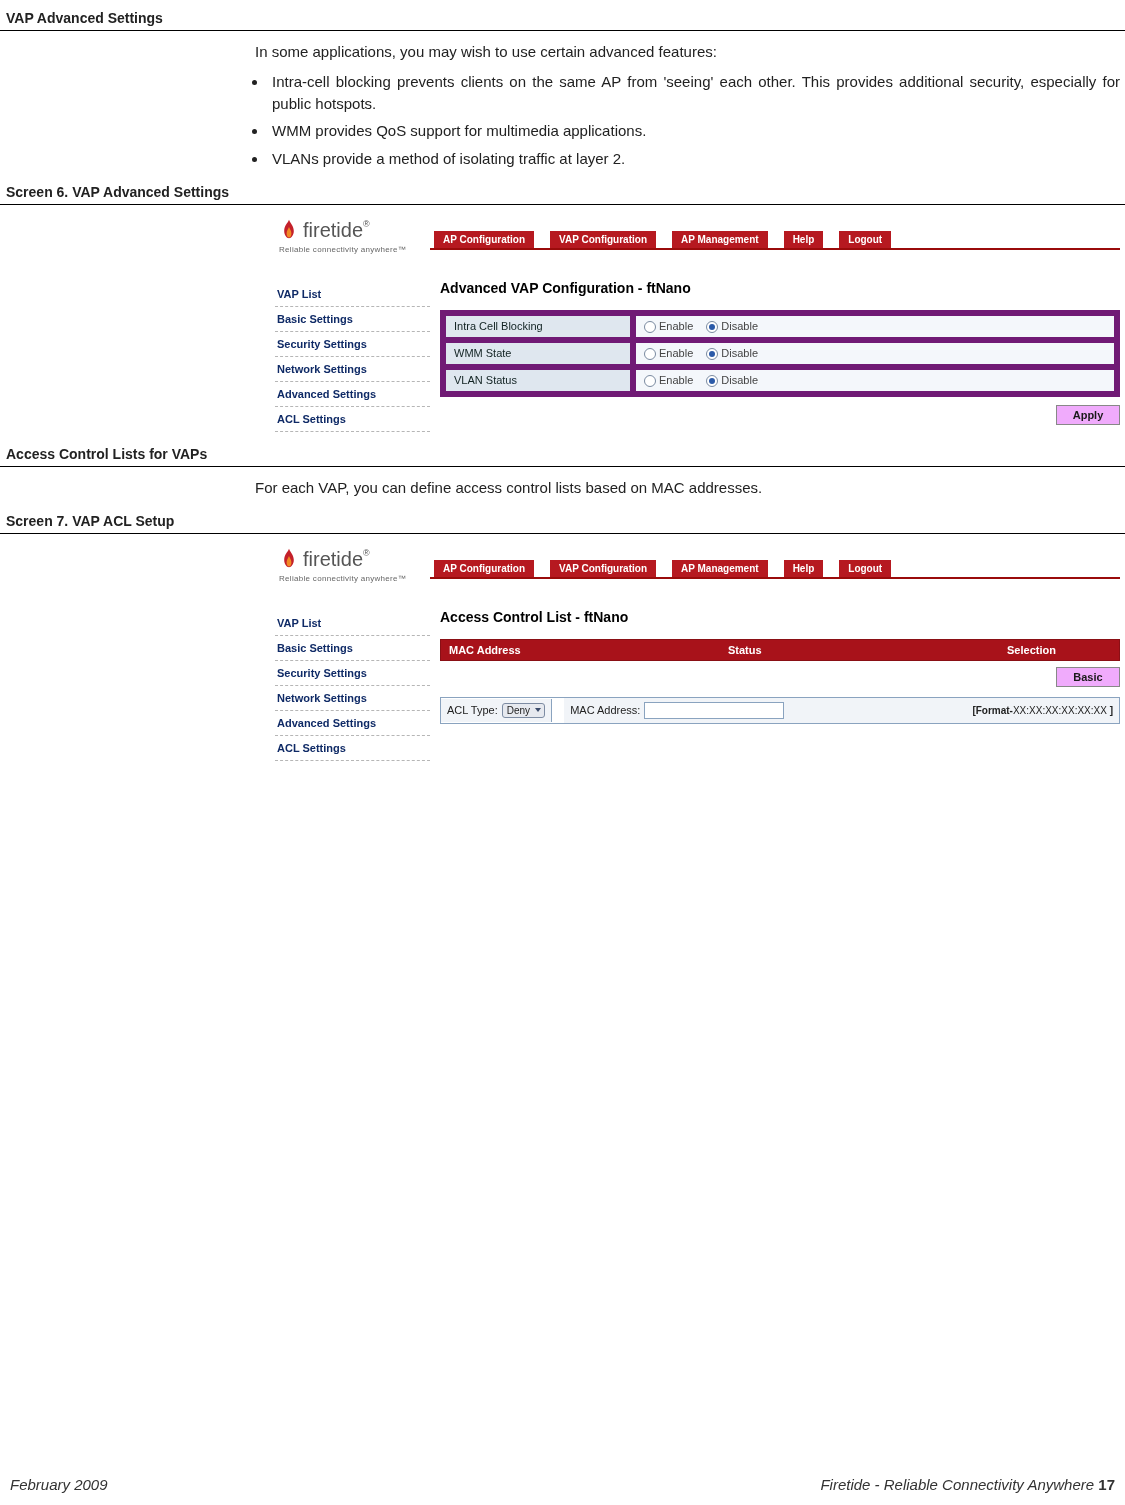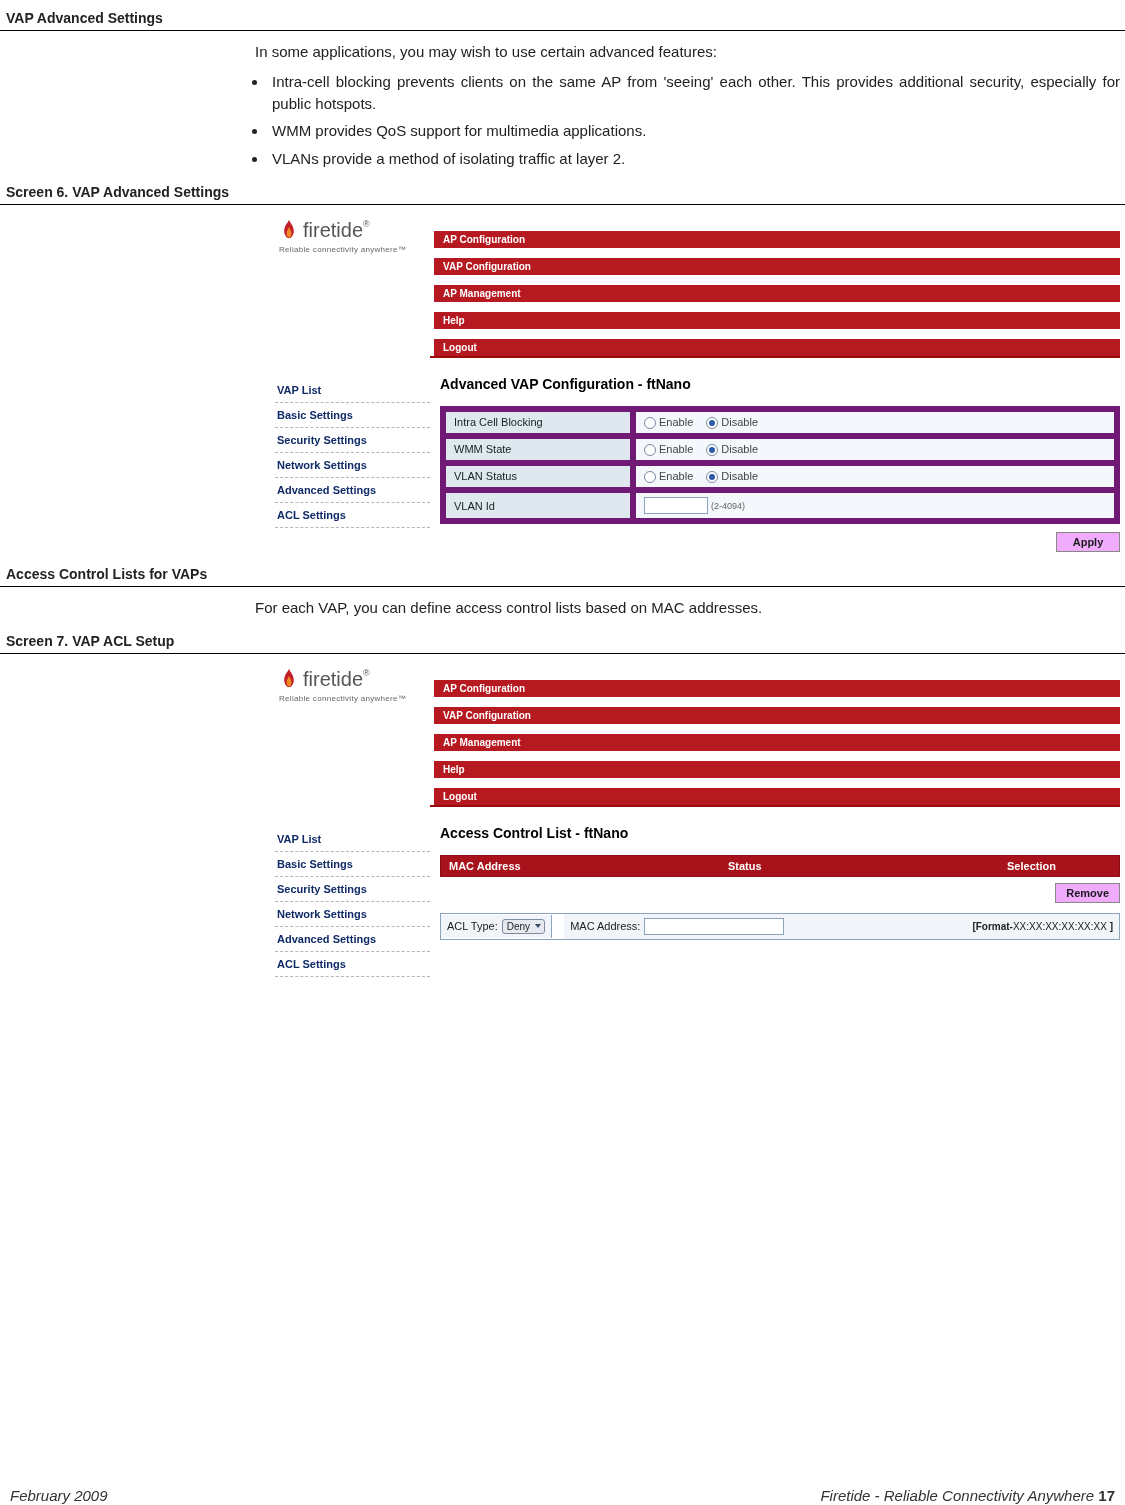--- a/index.html
+++ b/index.html
@@ -64,21 +64,21 @@
     }
     .logo-flame svg { width: 20px; height: 24px; display: block; }
     .logo-reg { font-size: 9px; vertical-align: top; }
     .logo-tag { font-size: 8px; color: #666; margin-top: 2px; letter-spacing: .3px; }
 
     .tabbar {
       flex: 1;
       border-bottom: 2px solid #9a0b0b;
       padding-top: 18px;
     }
-    .tabbar-inner { display: flex; gap: 10px; padding-left: 4px; flex-direction: column; }
+    .tabbar-inner { display: flex; gap: 16px; padding-left: 4px; }
     .tab {
       background: #b61920;
       color: #fff;
       font-size: 10px;
       font-weight: bold;
       padding: 3px 9px;
       border-top-left-radius: 0;
       border-top-right-radius: 0;
     }
 
@@ -184,21 +184,21 @@
     }
     .mac-input {
       width: 140px; height: 17px; border: 1px solid #8aa3bf;
       background: #fff; font-size: 10px; padding: 0 3px;
     }
     .format-hint { margin-left: auto; font-size: 10px; color: #222; }
     .format-hint b { font-weight: bold; }
 
     .page-footer {
       position: absolute;
-      left: 10px; right: 10px; bottom: 1px;
+      left: 10px; right: 10px; bottom: 12px;
       display: flex; justify-content: space-between;
       font-style: italic; font-size: 15px; color: #333;
     }
     .page-footer .pnum { font-style: normal; font-weight: bold; }
 
     .clearfix::after { content: ""; display: block; clear: both; }
   </style>
 </head>
 <body>
 
@@ -268,27 +268,20 @@
           <label><span class="radio-dot sel"></span><span>Disable</span></label>
         </td>
       </tr>
       <tr>
         <td class="label-cell">VLAN Status</td>
         <td class="value-cell radio-pair">
           <label><span class="radio-dot"></span><span>Enable</span></label>
           <label><span class="radio-dot sel"></span><span>Disable</span></label>
         </td>
       </tr>
-      <tr>
-        <td class="label-cell">VLAN Id</td>
-        <td class="value-cell">
-          <input class="tiny-input" type="text" style="">
-          <span class="placeholder-note">(2-4094)</span>
-        </td>
-      </tr>
     </tbody>
       </table>
 
     <div class="btn-row">
       <span class="gray-btn">Apply</span>
     </div>
   </div>
 </div>
 
 <div class="section-heading">Access Control Lists for VAPs</div>
@@ -335,21 +328,21 @@
   <div class="content-pane">
     <div class="panel-title-black">Access Control List - ftNano</div>
 
     <div class="acl-header-bar">
       <div class="acl-col-mac">MAC Address</div>
       <div class="acl-col-status">Status</div>
       <div class="acl-col-sel">Selection</div>
     </div>
 
     <div class="acl-remove-row">
-      <span class="gray-btn">Remove</span>
+      <span class="gray-btn">Basic</span>
     </div>
 
 
     <div class="acl-input-row">
       <div class="cell">
         <span>ACL Type:</span>
         <span class="mini-select">Deny</span>
       </div>
       <div class="cell">
         <span>MAC Address:</span>

